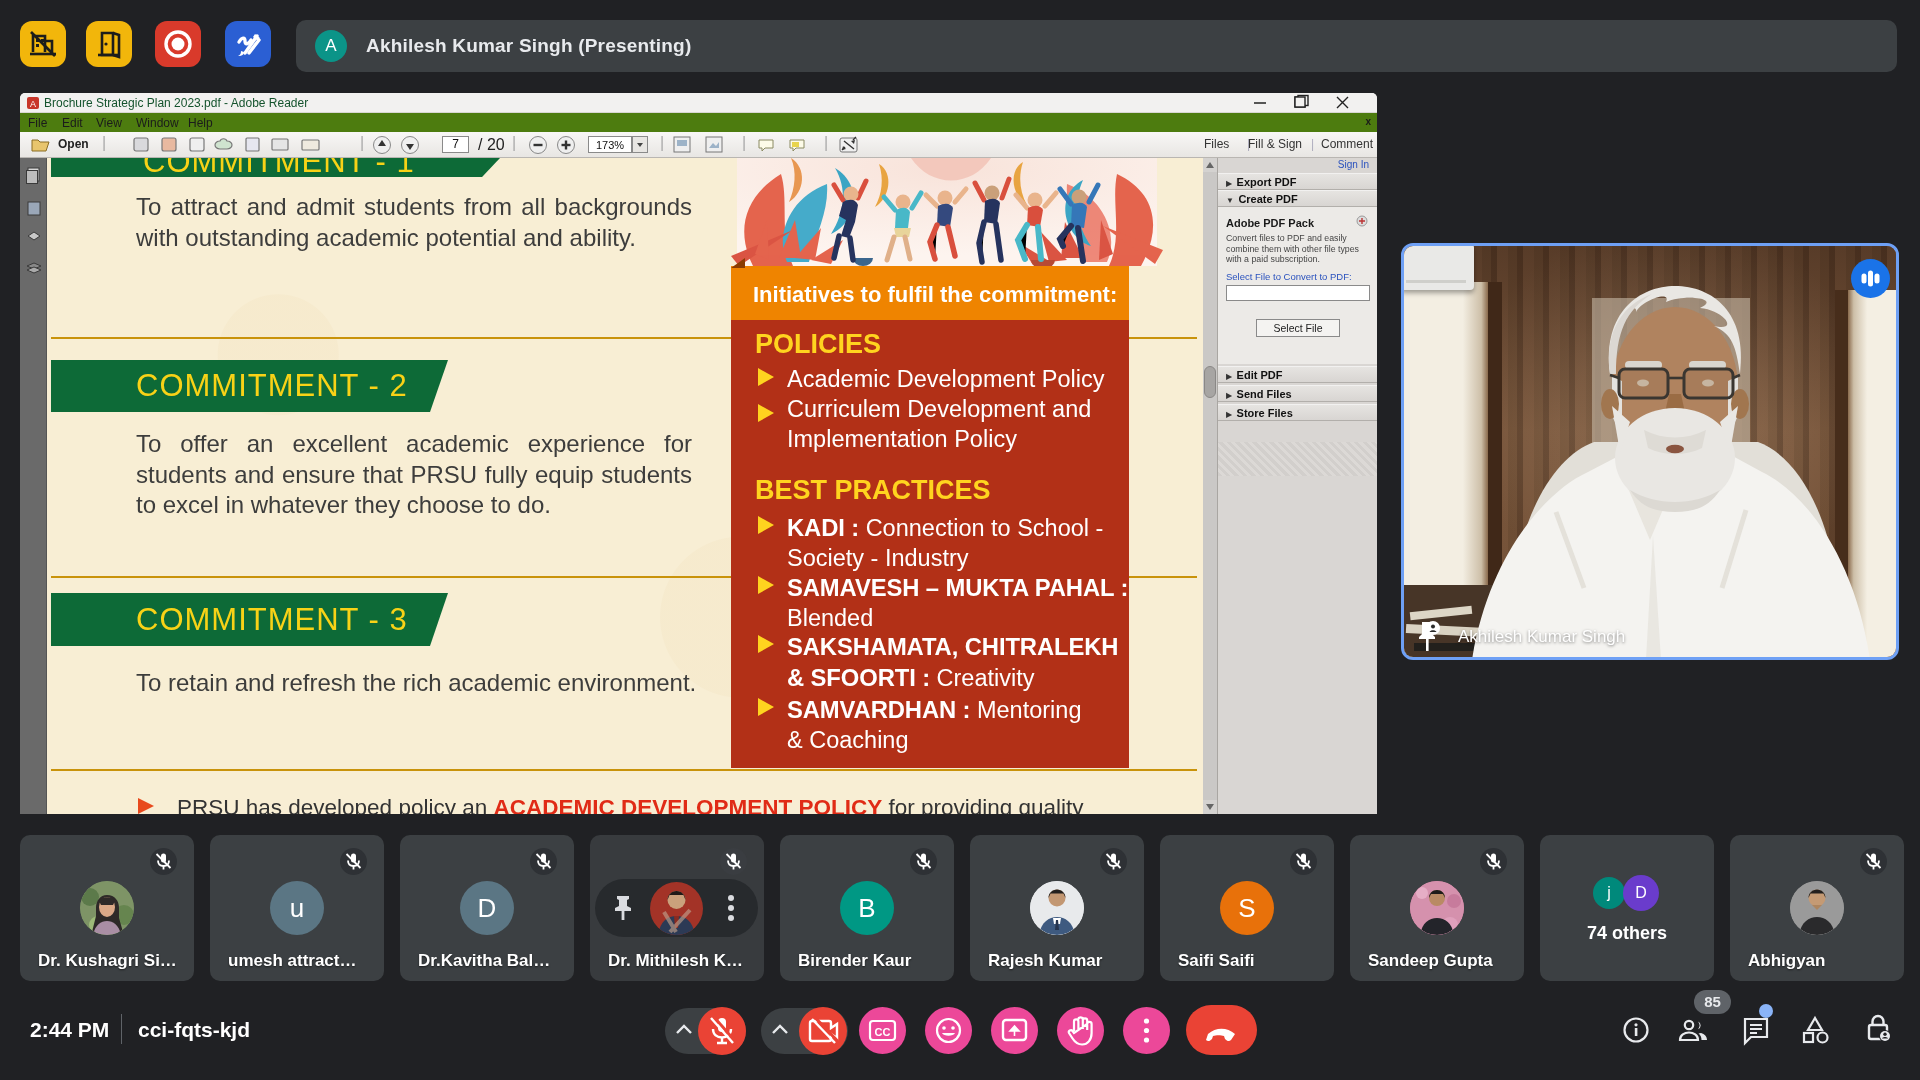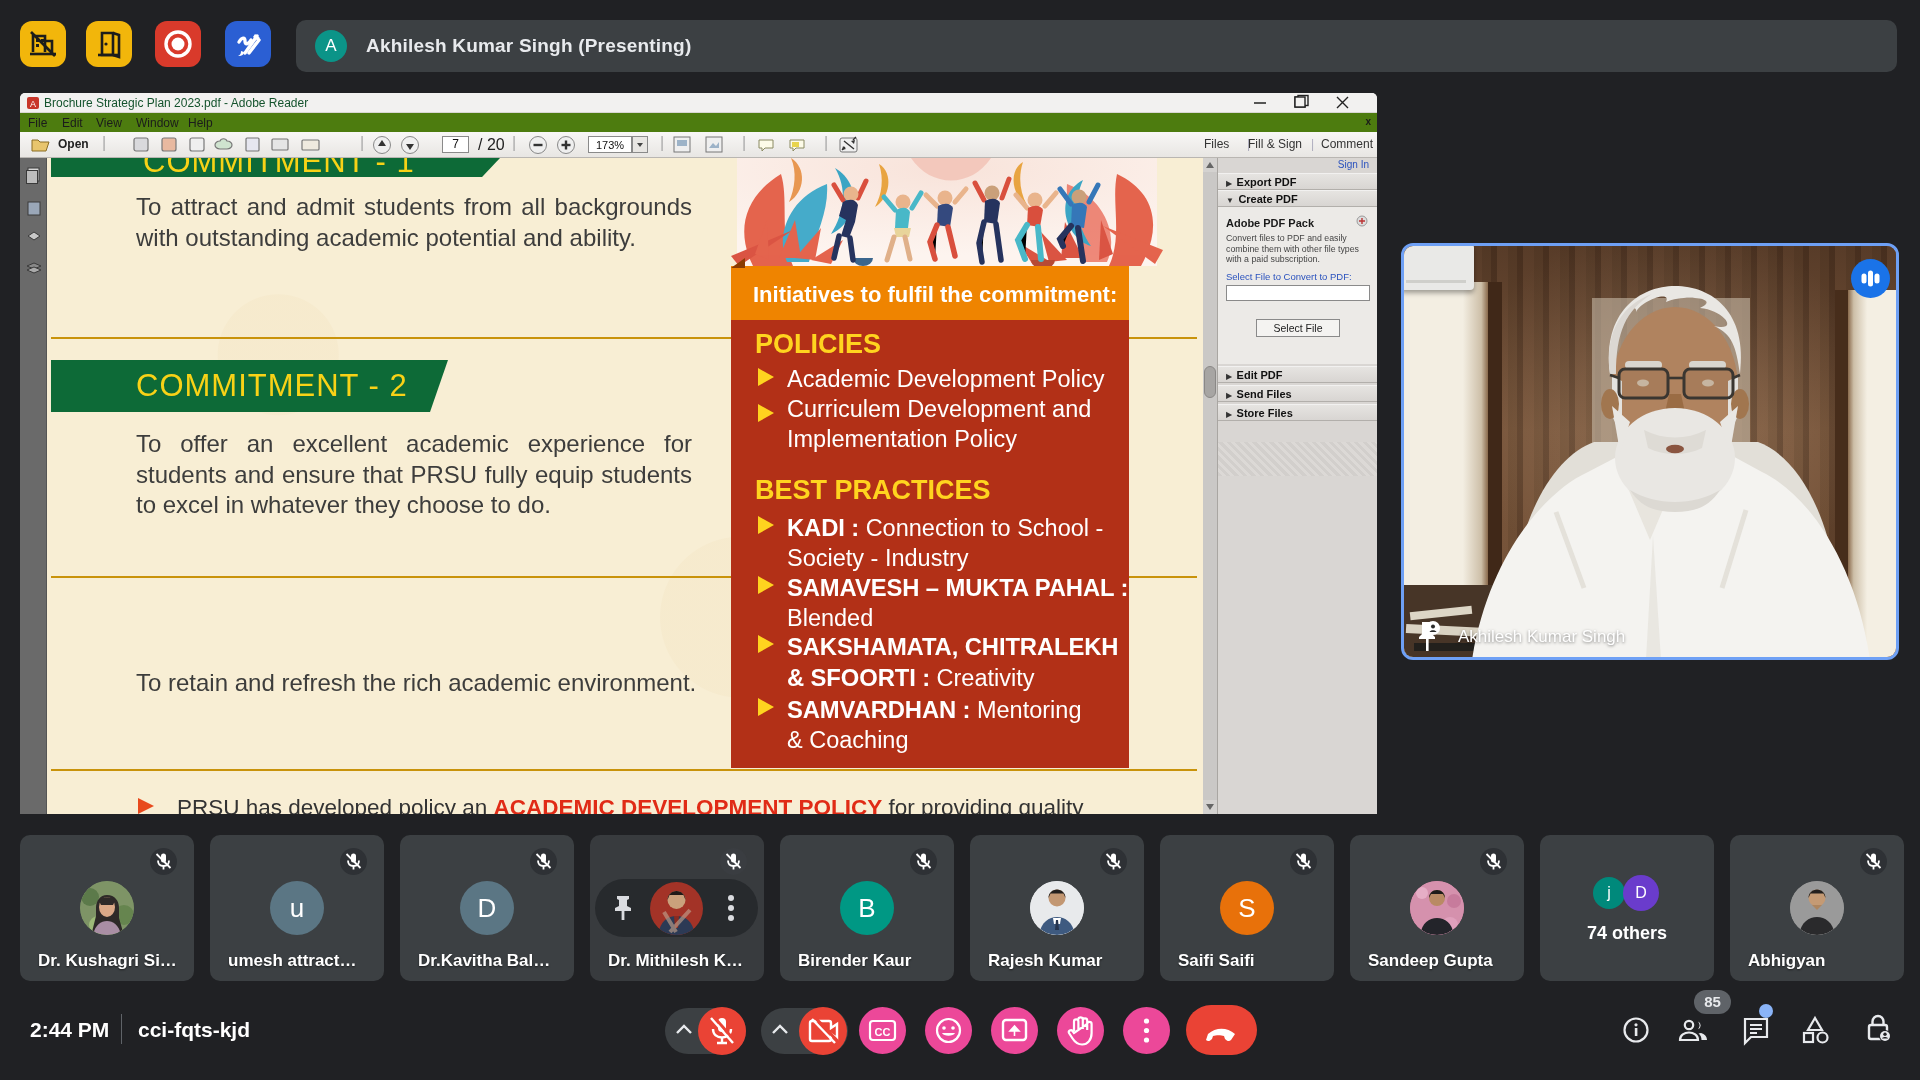--- a/index.html
+++ b/index.html
@@ -199,20 +199,23 @@
   </div>
   <div class="bodytxt" style="left:89px;top:34px;width:556px;text-align:justify">To attract and admit students from all backgrounds with&nbsp;outstanding&nbsp;academic&nbsp;potential&nbsp;and&nbsp;ability.</div>
   <div class="goldhr" style="left:4px;top:179px;width:1146px"></div>
 
   <div class="gbanner" style="left:4px;top:202px;width:397px;height:52px;clip-path:polygon(0 0,100% 0,calc(100% - 18px) 100%,0 100%)">
     <div class="gbtxt" style="position:absolute;left:85px;top:8px;">COMMITMENT - 2</div>
   </div>
   <div class="bodytxt" style="left:89px;top:271px;width:556px;text-align:justify">To offer an excellent academic experience for students and ensure that PRSU fully equip students to&nbsp;excel&nbsp;in&nbsp;whatever&nbsp;they&nbsp;choose&nbsp;to&nbsp;do.</div>
   <div class="goldhr" style="left:4px;top:418px;width:1146px"></div>
 
+  <div class="gbanner" style="left:4px;top:435px;width:397px;height:53px;clip-path:polygon(0 0,100% 0,calc(100% - 18px) 100%,0 100%)">
+    <div class="gbtxt" style="position:absolute;left:85px;top:9px;">COMMITMENT - 3</div>
+  </div>
   <div class="bodytxt" style="left:89px;top:510px;">To retain and refresh the rich academic environment.</div>
   <div class="goldhr" style="left:4px;top:611px;width:1146px"></div>
 
   <div style="position:absolute;left:91px;top:640px;width:0;height:0;border-left:16px solid #e8491d;border-top:8px solid transparent;border-bottom:8px solid transparent"></div>
   <div class="bodytxt" style="left:130px;top:635px;font-size:22.5px;color:#333;white-space:nowrap">PRSU has developed policy an <b style="color:#e02b16">ACADEMIC DEVELOPMENT POLICY</b> for providing quality</div>
 
   <svg style="position:absolute;left:684px;top:0" width="432" height="108" viewBox="0 0 432 108">
     <rect x="6" y="0" width="420" height="108" fill="#fdf3ee"></rect>
     <radialGradient id="gl1" cx="50%" cy="10%" r="80%">
             <stop offset="0%" stop-color="#f8e3da"></stop>

